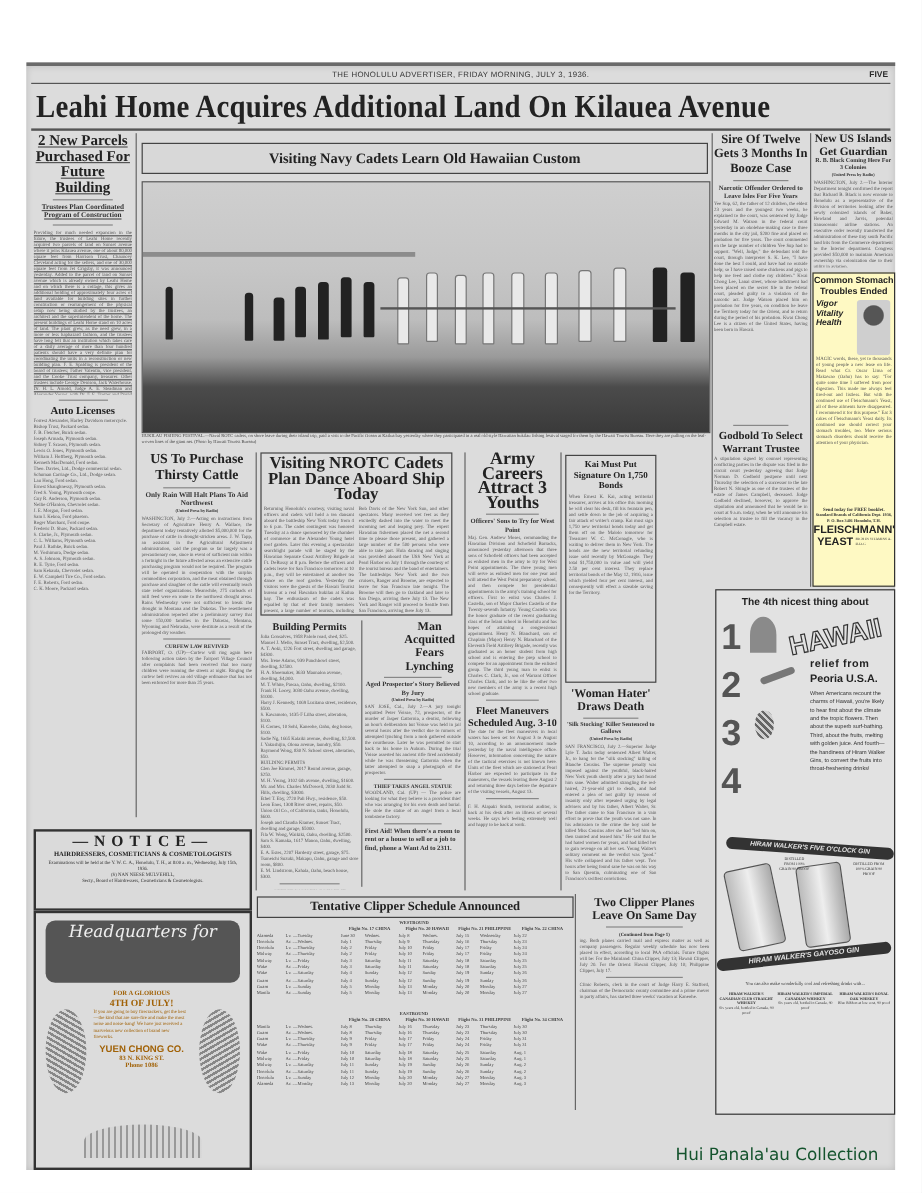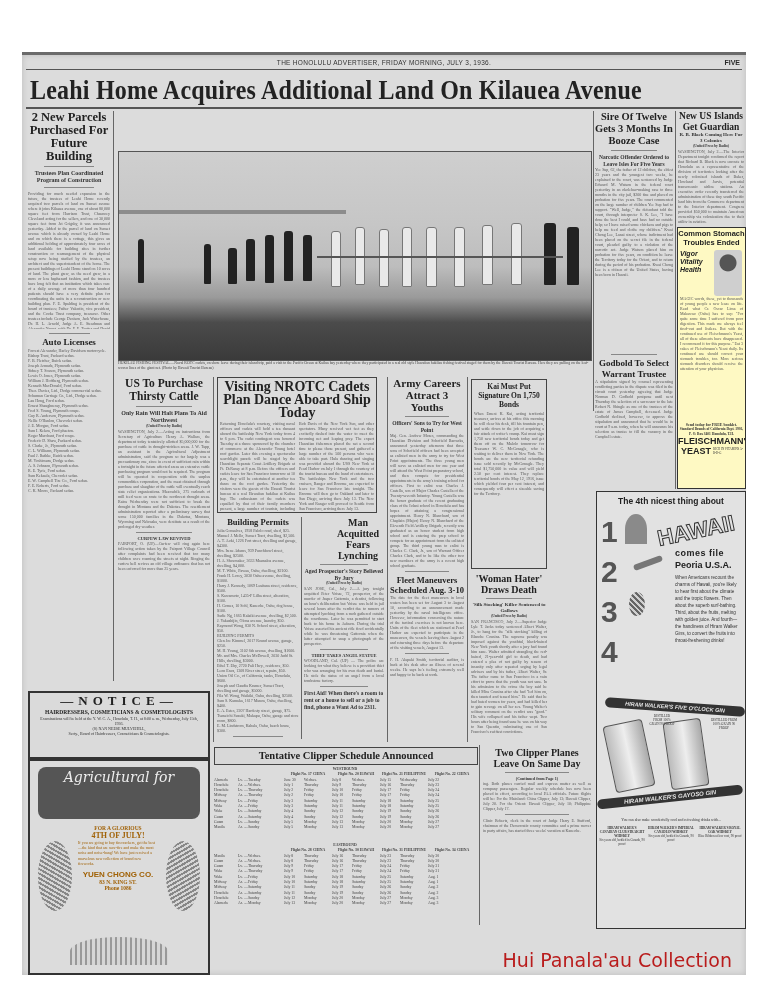--- a/index.html
+++ b/index.html
@@ -17,34 +17,34 @@
   .sep{height:1px;background:#888;margin:3px 20%;}
   .boxhead{position:absolute;border:1px solid #444;background:#d8d8d8;text-align:center;font-weight:bold;color:#222;}
   .photo{position:absolute;left:96px;top:96px;width:472px;height:208px;background:linear-gradient(180deg,#cfcfcf 0%,#c6c6c6 35%,#bdbdbd 55%,#9a9a9a 70%,#4b4b4b 82%,#3a3a3a 100%);overflow:hidden;border:1px solid #555;}
   .figure{position:absolute;background:#222;border-radius:3px 3px 1px 1px;}
   .figure.w{background:#e9e9e9;border:1px solid #777;}
   .caption{position:absolute;left:96px;top:306px;width:472px;font-size:3.8px;line-height:5px;color:#444;}
   .table{position:absolute;font-size:3.8px;line-height:5.3px;color:#444;font-family:"Liberation Serif",serif;}
   .table .row{display:flex;white-space:nowrap;}
   .table .c{overflow:hidden;}
   .ad{position:absolute;border:1px solid #333;overflow:hidden;}
-  .watermark{position:absolute;right:14px;bottom:4px;font-family:"DejaVu Sans",sans-serif;font-size:19px;color:#b91c1c;font-weight:normal;}
+  .watermark{position:absolute;right:14px;bottom:4px;font-family:"DejaVu Sans",sans-serif;font-size:14px;color:#14532d;font-weight:normal;}
 </style>
 </head>
 <body>
 
 <div class="page">
 
   <div class="dateline">THE HONOLULU ADVERTISER, FRIDAY MORNING, JULY 3, 1936.</div>
   <div class="pagenum">FIVE</div>
   <div class="rule" style="top:14px;"></div>
   <div class="banner">Leahi Home Acquires Additional Land On Kilauea Avenue</div>
   <div class="rule" style="top:52px;height:2px;"></div>
 
-  <div class="col" style="left:6px;top:56px;width:82px;height:218px;">
+  <div class="col" style="left:6px;top:56px;width:82px;height:218px;text-decoration:underline;">
     <div class="hl" style="font-size:12.5px;line-height:13px;">2 New Parcels Purchased For Future Building</div>
     <div class="sep"></div>
     <div class="sub" style="font-size:6px;line-height:7px;">Trustees Plan Coordinated Program of Construction</div>
     <div class="sep"></div>
     <div class="body-text">Providing for much needed expansion in the future, the trustees of Leahi Home recently acquired two parcels of land on Sunset avenue where it joins Kilauea avenue, one of about 80,000 square feet from Harrison Trust, Chauncey Cleveland acting for the sellers, and one of 30,000 square feet from Jet Grigsby, it was announced yesterday. Added to the parcel of land on Sunset avenue which is already owned by Leahi Home and on which there is a cottage, this gives an additional holding of approximately four acres of land available for building sites in further construction or rearrangement of the physical setup now being studied by the trustees, an architect and the superintendent of the home. The present buildings of Leahi Home stand on 10 acres of land. The plant grew, as the need grew, in a more or less haphazard fashion, and the trustees have long felt that an institution which takes care of a daily average of more than four hundred patients should have a very definite plan for coordinating the units in a reconstruction or new building plan. F. E. Spalding is president of the board of trustees; Father Valentin, vice president, and the Cooke Trust company, treasurer. Other trustees include George Denison, Jack Waterhouse, Dr. H. L. Arnold, Judge A. E. Steadman and Alexander Young, with Dr. F. E. Trotter and David K. T. Akana as ex-officio members of the board. Robert Anderson is superintendent of Leahi Home and Dr. H. H. Walker medical director.</div>
   </div>
 
   <div class="col" style="left:6px;top:276px;width:82px;height:358px;">
     <div class="sep" style="margin:2px 25%;"></div>
     <div class="hl" style="font-size:9px;line-height:12px;">Auto Licenses</div>
@@ -76,20 +76,21 @@
         <div>R. E. Tyrie, Ford sedan.</div>
         <div>Sam Kekaula, Chevrolet sedan.</div>
         <div>E. W. Campbell Tire Co., Ford sedan.</div>
         <div>F. E. Roberts, Ford sedan.</div>
         <div>C. K. Moore, Packard sedan.</div>
       </div>
   </div>
 
   <div class="vline" style="left:91px;top:56px;height:570px;"></div>
 
+  <div class="boxhead" style="left:96px;top:64px;width:470px;height:24px;font-size:12px;line-height:24px;">Visiting Navy Cadets Learn Old Hawaiian Custom</div>
   <div class="photo">
     <div style="position:absolute;left:0;top:28%;width:48%;height:4px;background:#8c8c8c;"></div>
     <div class="figure" style="left:4%;top:42%;width:6px;height:44px;"></div>
     <div class="figure" style="left:18%;top:44%;width:7px;height:40px;"></div>
     <div class="figure" style="left:23%;top:46%;width:9px;height:36px;"></div>
     <div class="figure" style="left:27%;top:42%;width:9px;height:42px;"></div>
     <div class="figure" style="left:31%;top:40%;width:9px;height:48px;"></div>
     <div class="figure" style="left:35%;top:38%;width:9px;height:50px;"></div>
     <div class="figure" style="left:39%;top:40%;width:9px;height:46px;"></div>
     <div class="figure w" style="left:45%;top:38%;width:8px;height:54px;"></div>
@@ -170,21 +171,21 @@
     <div class="sep"></div>
     <div class="sub" style="font-size:4.5px;">THIEF TAKES ANGEL STATUE</div>
     <div class="body-text">WOODLAND, Cal. (UP) — The police are looking for what they believe is a provident thief who was arranging for his own death and burial. He stole the statue of an angel from a local tombstone factory.</div>
     <div class="sep"></div>
     <div class="sub" style="font-size:5.5px;line-height:7px;text-align:left;">First Aid! When there's a room to rent or a house to sell or a job to find, phone a Want Ad to 2311.</div>
   </div>
 
   <div class="vline" style="left:365px;top:322px;height:365px;"></div>
 
   <div class="col" style="left:368px;top:322px;width:74px;height:366px;">
-    <div class="hl" style="font-size:11px;line-height:12px;">Army Careers Attract 3 Youths</div>
+    <div class="hl" style="font-size:15px;line-height:12px;">Army Careers Attract 3 Youths</div>
     <div class="sep"></div>
     <div class="sub" style="font-size:5.5px;line-height:6.5px;">Officers' Sons to Try for West Point</div>
     <div class="body-text">Maj. Gen. Andrew Moses, commanding the Hawaiian Division and Schofield Barracks, announced yesterday afternoon that three sons of Schofield officers had been accepted as enlisted men in the army to try for West Point appointments. The three young men will serve as enlisted men for one year and will attend the West Point preparatory school, and then compete for presidential appointments in the army's training school for officers. First to enlist was Charles J. Castella, son of Major Charles Castella of the Twenty-seventh Infantry. Young Castella was the honor graduate of the recent graduating class of the Iolani school in Honolulu and has hopes of attaining a congressional appointment. Henry N. Blanchard, son of Chaplain (Major) Henry N. Blanchard of the Eleventh Field Artillery Brigade, recently was graduated as an honor student from high school and is entering the prep school to compete for an appointment from the enlisted group. The third young man to enlist is Charles C. Clark, Jr., son of Warrant Officer Charles Clark, and to be like the other two new members of the army is a recent high school graduate.</div>
     <div class="sep"></div>
     <div class="hl" style="font-size:8.5px;line-height:10px;">Fleet Maneuvers Scheduled Aug. 3-10</div>
     <div class="body-text">The date for the fleet maneuvers in local waters has been set for August 3 to August 10, according to an announcement made yesterday by the naval intelligence office. However, information concerning the nature of the tactical exercises is not known here. Units of the fleet which are stationed at Pearl Harbor are expected to participate in the maneuvers, the vessels leaving there August 2 and returning three days before the departure of the visiting vessels, August 13.</div>
     <div class="sep"></div>
     <div class="body-text">F. H. Alapaki Smith, territorial auditor, is back at his desk after an illness of several weeks. He says he's feeling extremely well and happy to be back at work.</div>
   </div>
 
@@ -251,21 +252,21 @@
     <div style="position:absolute;left:4px;top:20px;width:28px;font-family:'Liberation Sans',sans-serif;font-weight:bold;font-size:30px;line-height:40px;color:#555;">
       <div>1</div>
       <div>2</div>
       <div>3</div>
       <div>4</div>
     </div>
     <div style="position:absolute;left:28px;top:22px;width:22px;height:30px;border-radius:50% 50% 0 0;background:#8a8a8a;"></div>
     <div style="position:absolute;left:36px;top:68px;width:30px;height:6px;background:#777;transform:rotate(-20deg);border-radius:3px;"></div>
     <div style="position:absolute;left:32px;top:100px;width:16px;height:24px;background:repeating-linear-gradient(45deg,#666 0 2px,#cfcfcf 2px 4px);border-radius:50%;"></div>
     <div style="position:absolute;left:60px;top:26px;font-family:'Liberation Sans',sans-serif;font-size:22px;font-weight:bold;color:#e2e2e2;-webkit-text-stroke:1px #333;transform:rotate(-12deg);">HAWAII</div>
-    <div style="position:absolute;left:78px;top:56px;font-family:'Liberation Sans',sans-serif;font-weight:bold;font-size:9px;color:#222;letter-spacing:.5px;">comes file</div>
+    <div style="position:absolute;left:78px;top:56px;font-family:'Liberation Sans',sans-serif;font-weight:bold;font-size:9px;color:#222;letter-spacing:.5px;">relief from</div>
     <div style="position:absolute;left:78px;top:68px;font-family:'Liberation Sans',sans-serif;font-weight:bold;font-size:9px;color:#222;">Peoria U.S.A.</div>
     <div style="position:absolute;left:78px;top:82px;width:66px;height:118px;font-family:'Liberation Sans',sans-serif;font-size:4.6px;line-height:7px;color:#333;overflow:hidden;">When Americans recount the charms of Hawaii, you're likely to hear first about the climate and the tropic flowers. Then about the superb surf-bathing. Third, about the fruits, melting with golden juice. And fourth—the handiness of Hiram Walker Gins, to convert the fruits into throat-freshening drinks!</div>
     <div style="position:absolute;left:8px;top:210px;width:140px;height:10px;background:#333;color:#e2e2e2;font-family:'Liberation Sans',sans-serif;font-size:5.5px;font-weight:bold;font-style:italic;line-height:10px;text-align:center;border-radius:6px;transform:rotate(4deg);">HIRAM WALKER'S FIVE O'CLOCK GIN</div>
     <div style="position:absolute;left:12px;top:230px;width:38px;height:66px;background:linear-gradient(90deg,#bbb,#eee,#aaa);border:1px solid #555;border-radius:4px;transform:rotate(-12deg);"></div>
     <div style="position:absolute;left:70px;top:228px;width:36px;height:66px;background:linear-gradient(90deg,#bbb,#eee,#aaa);border:1px solid #555;border-radius:4px;transform:rotate(-8deg);"></div>
     <div style="position:absolute;left:52px;top:222px;width:26px;font-size:3.2px;line-height:4px;text-align:center;color:#333;">DISTILLED FROM 100% GRAIN 90 PROOF</div>
     <div style="position:absolute;left:112px;top:226px;width:30px;font-size:3.2px;line-height:4px;text-align:center;color:#333;">DISTILLED FROM 100% GRAIN 90 PROOF</div>
     <div style="position:absolute;left:0;top:300px;width:146px;height:10px;background:#333;color:#e2e2e2;font-family:'Liberation Sans',sans-serif;font-size:6px;font-weight:bold;font-style:italic;line-height:10px;text-align:center;border-radius:6px;transform:rotate(-6deg);">HIRAM WALKER'S GAYOSO GIN</div>
     <div style="position:absolute;left:2px;top:326px;width:144px;font-size:3.8px;text-align:center;color:#333;">You can also make wonderfully cool and refreshing drinks with...</div>
     <div style="position:absolute;left:2px;top:334px;width:144px;display:flex;justify-content:space-between;font-size:3.2px;line-height:4px;text-align:center;color:#333;">
@@ -287,21 +288,21 @@
   <div class="ad" style="left:6px;top:636px;width:178px;height:64px;background:#dadada;border:2px solid #333;">
     <div style="text-align:center;font-weight:bold;font-size:13px;letter-spacing:5px;color:#222;">—NOTICE—</div>
     <div style="text-align:center;font-weight:bold;font-size:5.5px;line-height:7px;color:#222;padding:0 10px;">HAIRDRESSERS, COSMETICIANS &amp; COSMETOLOGISTS</div>
     <div style="text-align:center;font-size:4px;line-height:5px;color:#333;padding:0 6px;">Examinations will be held at the Y. W. C. A., Honolulu, T. H., at 8:00 a. m., Wednesday, July 15th, 1936.</div>
     <div style="text-align:center;font-size:4px;line-height:5px;color:#333;">(S) NAN NEESE MULVEHILL,</div>
     <div style="text-align:center;font-size:4px;line-height:5px;color:#333;">Secty., Board of Hairdressers, Cosmeticians &amp; Cosmetologists.</div>
   </div>
 
   <div class="ad" style="left:6px;top:704px;width:178px;height:212px;background:#dcdcdc;border:2px solid #333;">
     <div style="margin:6px 8px 0;height:52px;background:#555;border-radius:8px;color:#eee;text-align:center;">
-      <div style="font-family:'DejaVu Serif',serif;font-style:italic;font-size:14px;line-height:20px;">Agricultural for</div>
+      <div style="font-family:'DejaVu Serif',serif;font-style:italic;font-size:14px;line-height:20px;">Headquarters for</div>
     </div>
     <div style="position:absolute;left:8px;top:80px;width:34px;height:70px;background:repeating-linear-gradient(30deg,#888 0 2px,#d6d6d6 2px 4px);border-radius:50%;"></div>
     <div style="position:absolute;right:8px;top:80px;width:34px;height:70px;background:repeating-linear-gradient(-30deg,#888 0 2px,#d6d6d6 2px 4px);border-radius:50%;"></div>
     <div style="position:absolute;left:48px;top:64px;width:80px;text-align:center;color:#a16207;">
       <div style="font-weight:bold;font-size:5.5px;">FOR A GLORIOUS</div>
       <div style="font-weight:bold;font-size:8px;">4TH OF JULY!</div>
       <div style="font-size:4px;line-height:5.2px;text-align:left;">If you are going to buy firecrackers, get the best—the kind that are sure-fire and make the most noise and noise-bang! We have just received a marvelous new collection of brand new fireworks.</div>
       <div style="font-family:'Liberation Sans',sans-serif;font-weight:bold;font-size:8px;margin-top:4px;">YUEN CHONG CO.</div>
       <div style="font-weight:bold;font-size:5.5px;">83 N. KING ST.</div>
       <div style="font-weight:bold;font-size:5.5px;">Phone 1086</div>

